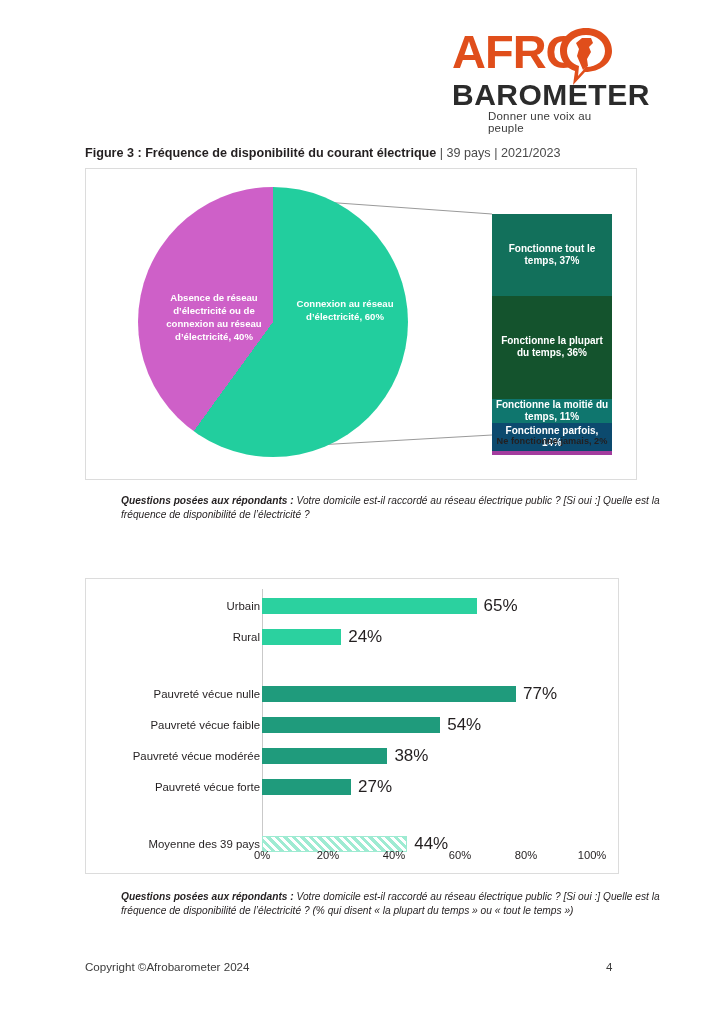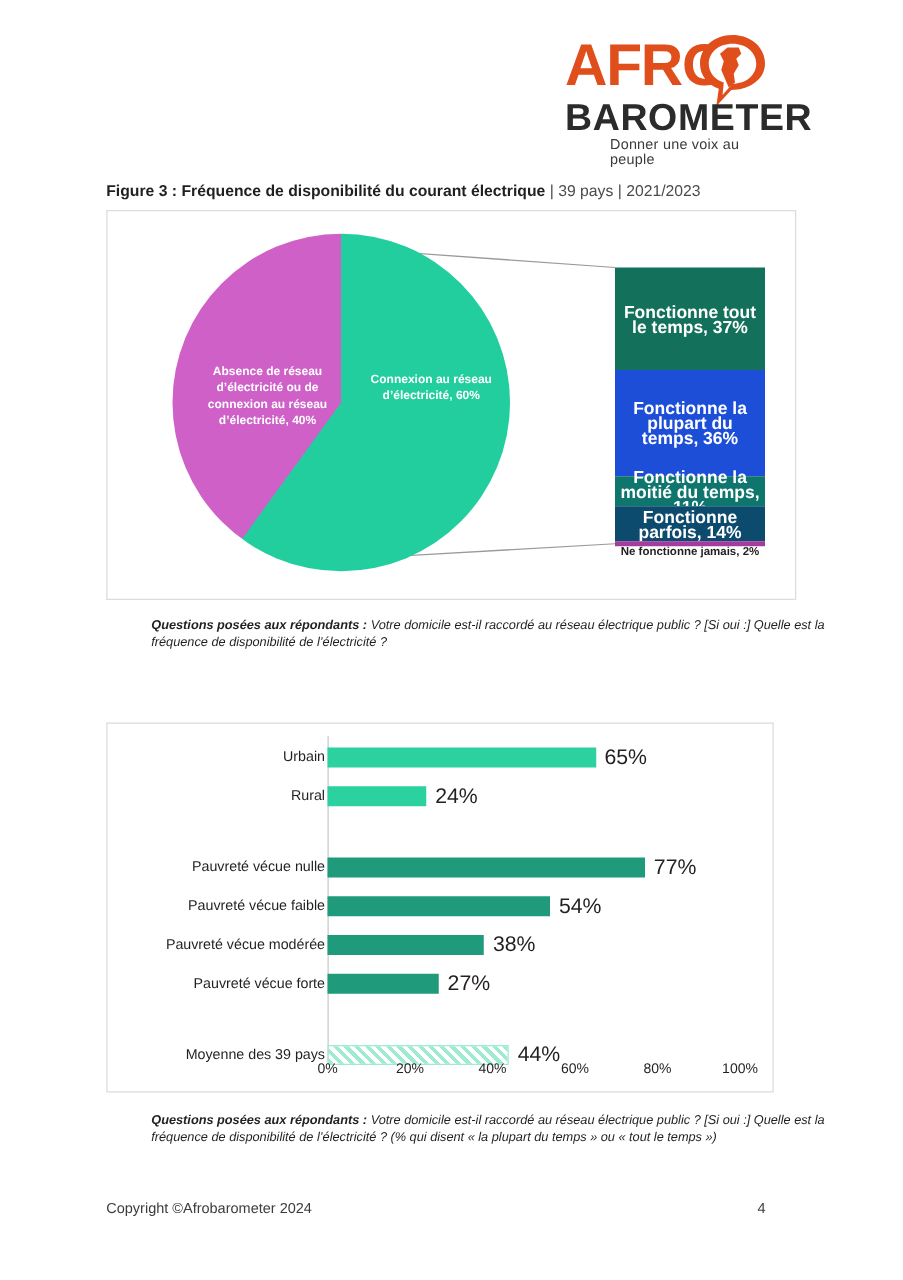--- a/index.html
+++ b/index.html
@@ -130,21 +130,21 @@
   .stack-seg {
     position: relative;
     box-sizing: border-box;
     display: flex;
     align-items: center;
     justify-content: center;
   }
   .stack-seg span {
     display: block;
     text-align: center;
-    font-size: 14px;
+    font-size: 10px;
     line-height: 12px;
     font-weight: bold;
     padding: 0 3px;
   }
   .seg-last-label {
     position: absolute;
     left: 406px;
     top: 266px;
     width: 120px;
     text-align: center;
@@ -272,21 +272,21 @@
 
     <div class="pie" id="pie-graphic" style="background: conic-gradient(rgb(34, 206, 158) 0deg, rgb(34, 206, 158) 216deg, rgb(206, 96, 200) 216deg, rgb(206, 96, 200) 360deg);"></div>
 
     <div class="pie-label" id="pie-label-left">Absence de réseau d’électricité ou de connexion au réseau d’électricité, 40%</div>
     <div class="pie-label" id="pie-label-right">Connexion au réseau d’électricité, 60%</div>
 
     <div class="stack" id="stack-bar">
         <div class="stack-seg" style="height: 81.77px; background: rgb(18, 112, 91);">
           <span style="color: rgb(255, 255, 255);">Fonctionne tout le temps, 37%</span>
         </div>
-        <div class="stack-seg" style="height: 85px; background: #1d4ed8;">
+        <div class="stack-seg" style="height: 103px; background: #14532d;">
           <span style="color: rgb(255, 255, 255);">Fonctionne la plupart du temps, 36%</span>
         </div>
         <div class="stack-seg" style="height: 24.31px; background: #0f766e;">
           <span style="color: rgb(255, 255, 255);">Fonctionne la moitié du temps, 11%</span>
         </div>
         <div class="stack-seg" style="height: 28px; background: #0c4a6e;">
           <span style="color: rgb(255, 255, 255);">Fonctionne parfois, 14%</span>
         </div>
         <div class="stack-seg" style="height: 4.42px; background: rgb(163, 60, 158);"></div>
       </div>

